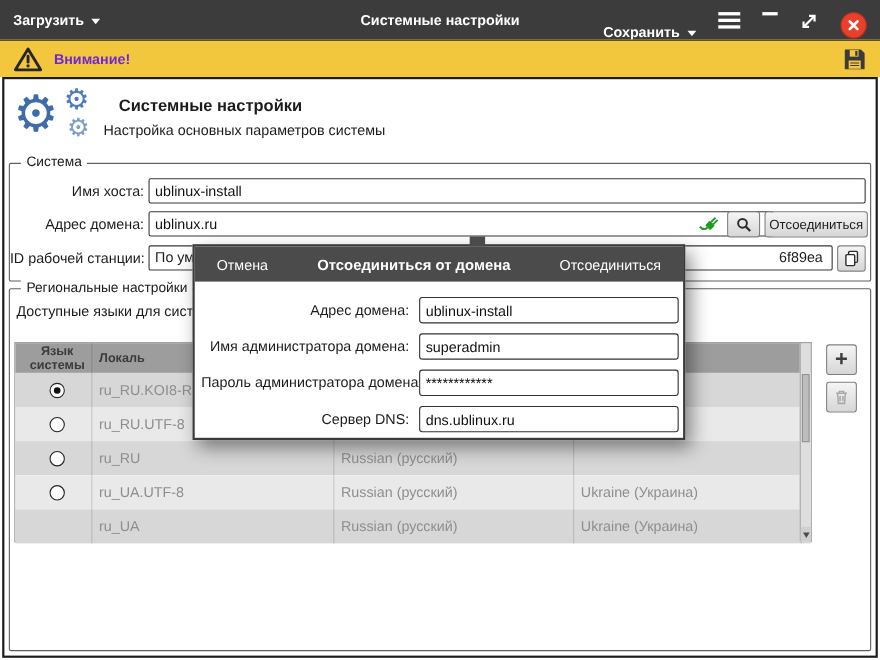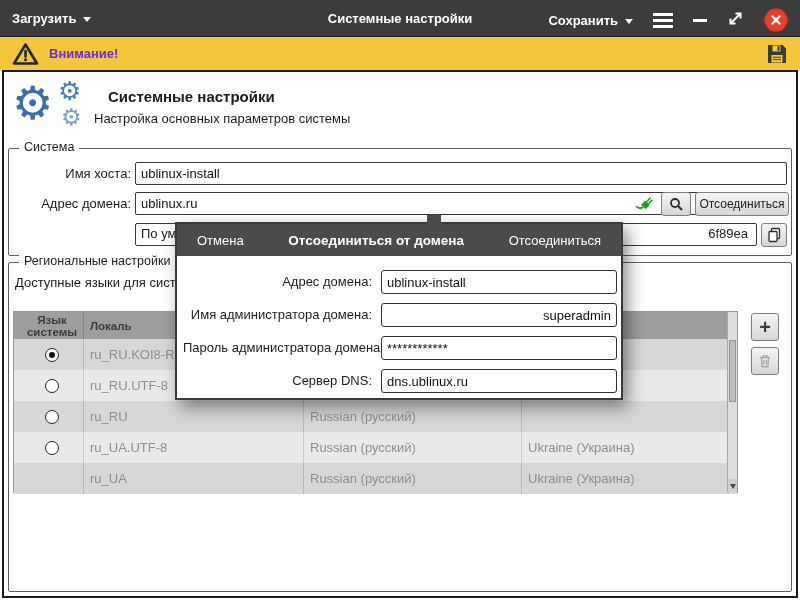--- a/index.html
+++ b/index.html
@@ -6,21 +6,21 @@
   html,body{width:800px;height:600px;overflow:hidden}
   body{position:relative;background:#fff;color:#1c1c1c;
        font-family:"Liberation Sans","DejaVu Sans",sans-serif;font-size:13px}
   .abs{position:absolute}
 
   
   .topbar{position:absolute;top:0;left:0;width:800px;height:36px;background:var(--topbar);
           display:flex;align-items:center;color:#fff}
   .tb-left{display:flex;align-items:center;gap:7px;margin-left:12px;font-weight:bold;cursor:default}
   .tb-title{position:absolute;left:50%;transform:translateX(-50%);font-weight:bold}
-  .tb-right{position:absolute;right:12px;top:2px;height:36px;display:flex;align-items:center;gap:20px}
+  .tb-right{position:absolute;right:12px;top:11px;height:36px;display:flex;gap:20px}
   .menu-group{display:flex;align-items:center;gap:7px;font-weight:bold}
   .caret{width:0;height:0;border:4.5px solid transparent;border-top:5.5px solid #fff;margin-top:6px}
   .burger{display:flex;flex-direction:column;gap:3px}
   .burger div{width:20px;height:3px;background:#fff}
   .minbar{width:14px;height:3px;background:#fff}
   .closebtn{width:24px;height:24px;border-radius:50%;background:var(--red);
             display:flex;align-items:center;justify-content:center;border:1px solid #b7301f}
 
   
   .warnbar{position:absolute;top:36px;left:0;width:800px;height:34px;background:var(--warn);
@@ -164,20 +164,21 @@
       </svg>
     </div>
     <div class="gbtn" style="left:652px;top:43px;width:30px;height:24px">
       <svg width="15" height="15" viewBox="0 0 15 15">
         <circle cx="6" cy="6" r="4" fill="none" stroke="#2e2e2e" stroke-width="1.8"></circle>
         <path d="M9 9 L13 13" stroke="#2e2e2e" stroke-width="2"></path>
       </svg>
     </div>
     <div class="gbtn" style="left:686px;top:43px;width:94px;height:24px">Отсоединиться</div>
 
+    <div class="flabel" style="left:0;top:74px;width:122px">ID рабочей станции:</div>
     <div class="stin" style="left:126px;top:74px;width:622px">
       <span class="lft">По ум</span>
       <span class="rgt">6f89ea</span>
     </div>
     <div class="gbtn" style="left:752px;top:74px;width:26px;height:24px">
       <svg width="15" height="16" viewBox="0 0 15 16">
         <rect x="4.5" y="1.5" width="8" height="10" rx="1" fill="#fff" stroke="#2e2e2e" stroke-width="1.3"></rect>
         <rect x="2" y="4.5" width="8" height="10" rx="1" fill="#fff" stroke="#2e2e2e" stroke-width="1.3"></rect>
       </svg>
     </div>
@@ -261,20 +262,20 @@
   <div class="dlg-head">
     <span>Отмена</span>
     <span class="dlg-title">Отсоединиться от домена</span>
     <span>Отсоединиться</span>
   </div>
 
   <div class="dlg-label" style="top:46px">Адрес домена:</div>
   <input class="dlg-in" style="top: 46px;" value="ublinux-install">
 
   <div class="dlg-label" style="top:79px">Имя администратора домена:</div>
-  <input class="dlg-in" style="top: 79px; text-align: right;" value="superadmin">
+  <input class="dlg-in" style="top: 79px;" value="superadmin">
 
   <div class="dlg-label" style="top:112px">Пароль администратора домена:</div>
   <input class="dlg-in" style="top: 112px;" value="************">
 
   <div class="dlg-label" style="top:145px">Сервер DNS:</div>
   <input class="dlg-in" style="top: 145px;" value="dns.ublinux.ru">
 </div>
 
 </body></html>

